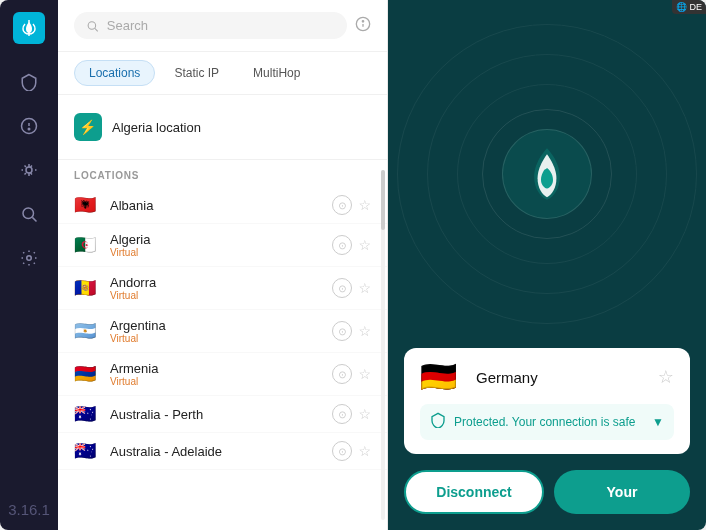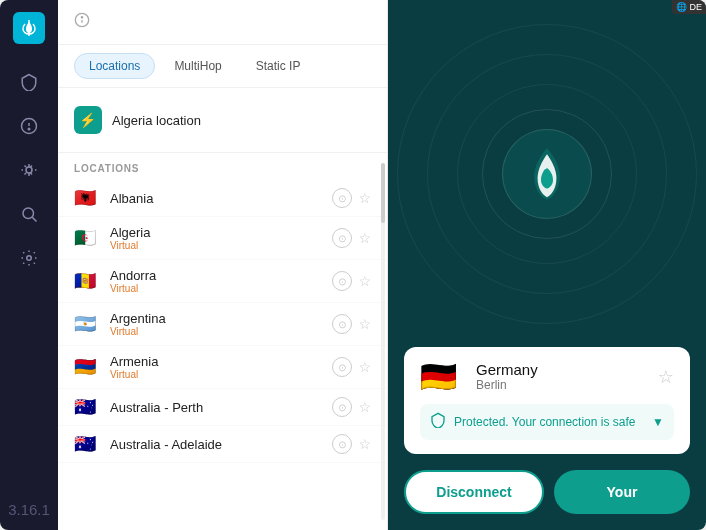--- a/index.html
+++ b/index.html
@@ -484,38 +484,45 @@
         <path d="M12 2v2M12 20v2M4.22 4.22l1.42 1.42M18.36 18.36l1.42 1.42M2 12h2M20 12h2M4.22 19.78l1.42-1.42M18.36 5.64l1.42-1.42"></path>
       </svg>
     </div>
 
     <div class="sidebar-version">3.16.1</div>
   </div>
 
   <div class="main-panel">
 
     <div class="search-bar">
+      <div class="search-input-wrapper">
+        <svg width="14" height="14" viewBox="0 0 24 24" fill="none" stroke="#aaa" stroke-width="2">
+          <circle cx="11" cy="11" r="7"></circle>
+          <line x1="16.5" y1="16.5" x2="22" y2="22"></line>
+        </svg>
+        <input type="text" class="search-input" placeholder="Search" style="">
+      </div>
       <div class="info-icon">
         <svg width="16" height="16" viewBox="0 0 24 24" fill="none" stroke="#aaa" stroke-width="2">
           <circle cx="12" cy="12" r="10"></circle>
           <line x1="12" y1="16" x2="12" y2="12"></line>
           <circle cx="12" cy="8" r="1" fill="#aaa"></circle>
         </svg>
       </div>
     </div>
 
     <div class="tabs">
       <div class="tab active">
         <span>Locations</span>
       </div>
       <div class="tab">
+        <span>Static IP</span>
+      </div>
+      <div class="tab">
         <span>MultiHop</span>
-      </div>
-      <div class="tab">
-        <span>Static IP</span>
       </div>
     </div>
 
     <div class="special-items">
       <div class="special-item">
         <div class="special-item-icon teal">⚡</div>
         <span class="special-item-label">Algeria location</span>
       </div>
     </div>
 
@@ -627,21 +634,20 @@
           <path d="M22 30 C22 30 18 35 18 42 C18 47 21 51 25 52 C29 51 32 47 32 42 C32 35 28 30 25 28 C24 29 22 30 22 30Z" fill="#0d9e8e"></path>
         </svg>
       </div>
     </div>
 
     <div class="status-card">
       <div class="connection-info">
         <span class="country-flag-large">🇩🇪</span>
         <div class="country-details">
           <div class="country-name">Germany</div>
-          <div class="city-name">Berlin</div>
         </div>
         <div class="fav-star">☆</div>
       </div>
       <div class="protection-bar">
         <div class="protection-icon">
           <svg width="16" height="16" viewBox="0 0 24 24" fill="none" stroke="#0d9e8e" stroke-width="2">
             <path d="M12 2L3 7v6c0 5.25 3.75 10.15 9 11.25C17.25 23.15 21 18.25 21 13V7L12 2z"></path>
           </svg>
         </div>
         <span class="protection-text">Protected. Your connection is safe</span>

